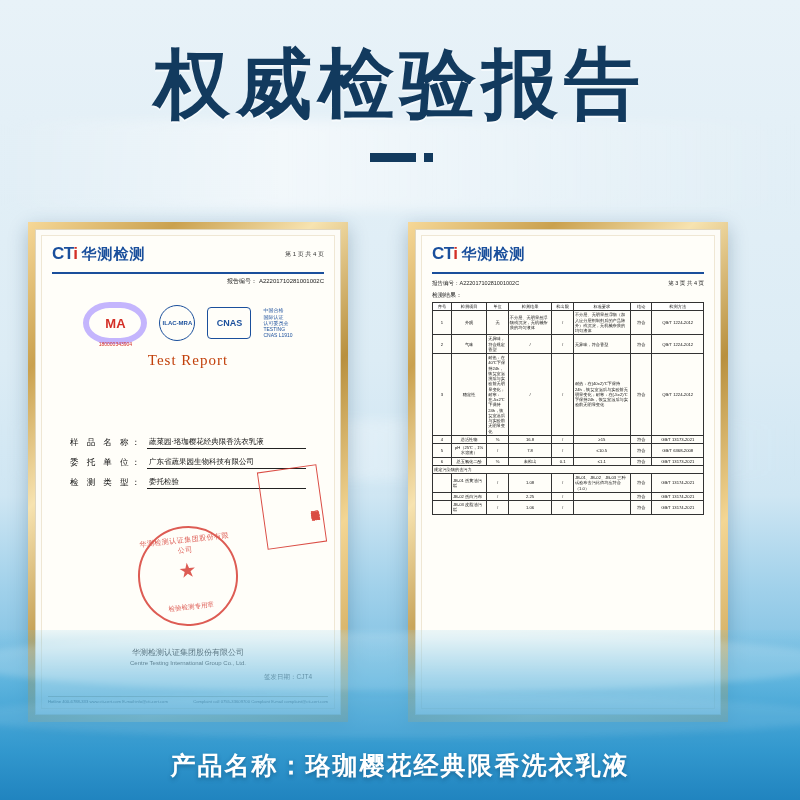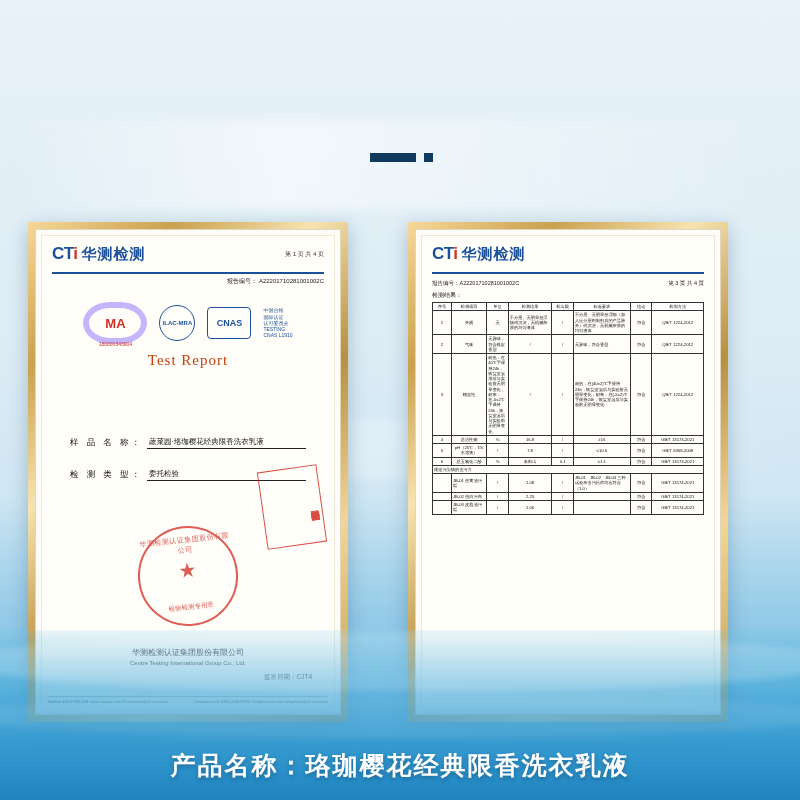--- a/index.html
+++ b/index.html
@@ -236,21 +236,21 @@
   
   .fields {
     margin-top: 68px;
     padding: 0 18px;
   }
   .field-row {
     display: flex;
     align-items: center;
     font-size: 8px;
     color: #111;
-    margin-bottom: 20px;
+    margin-bottom: 8px;
   }
   .field-label {
     letter-spacing: 3px;
     white-space: nowrap;
     font-family: "Liberation Serif", serif;
     font-size: 8.5px;
   }
   .field-value {
     flex: 1;
     border-bottom: 1px solid #222;
@@ -411,20 +411,21 @@
   }
 </style>
 </head>
 <body>
 
 <div class="page">
 
   <div class="bg-streak s1"></div>
   <div class="bg-streak s2"></div>
 
+  <div class="headline">权威检验报告</div>
   <div class="headline-rule">
     <span class="dash"></span>
     <span class="dot"></span>
   </div>
 
   <div class="cert left">
     <div class="cert-inner">
       <div class="cert-paper">
 
         <div class="cti-bar">
@@ -448,20 +449,24 @@
             中国合格<br>国际认证<br>认可委员会<br>TESTING<br>CNAS L1910
           </div>
         </div>
 
         <div class="big-title-en">Test Report</div>
 
         <div class="fields">
           <div class="field-row">
             <span class="field-label">样 品 名 称：</span>
             <span class="field-value">蔬菜园·珞珈樱花经典限香洗衣乳液</span>
+          </div>
+          <div class="field-row">
+            <span class="field-label">委 托 单 位：</span>
+            <span class="field-value">广东省蔬果园生物科技有限公司</span>
           </div>
           <div class="field-row">
             <span class="field-label">检 测 类 型：</span>
             <span class="field-value">委托检验</span>
           </div>
         </div>
 
         <div class="stamp-red">华测检测认证集团股份有限公司</div>
 
         <div class="stamp-round">

